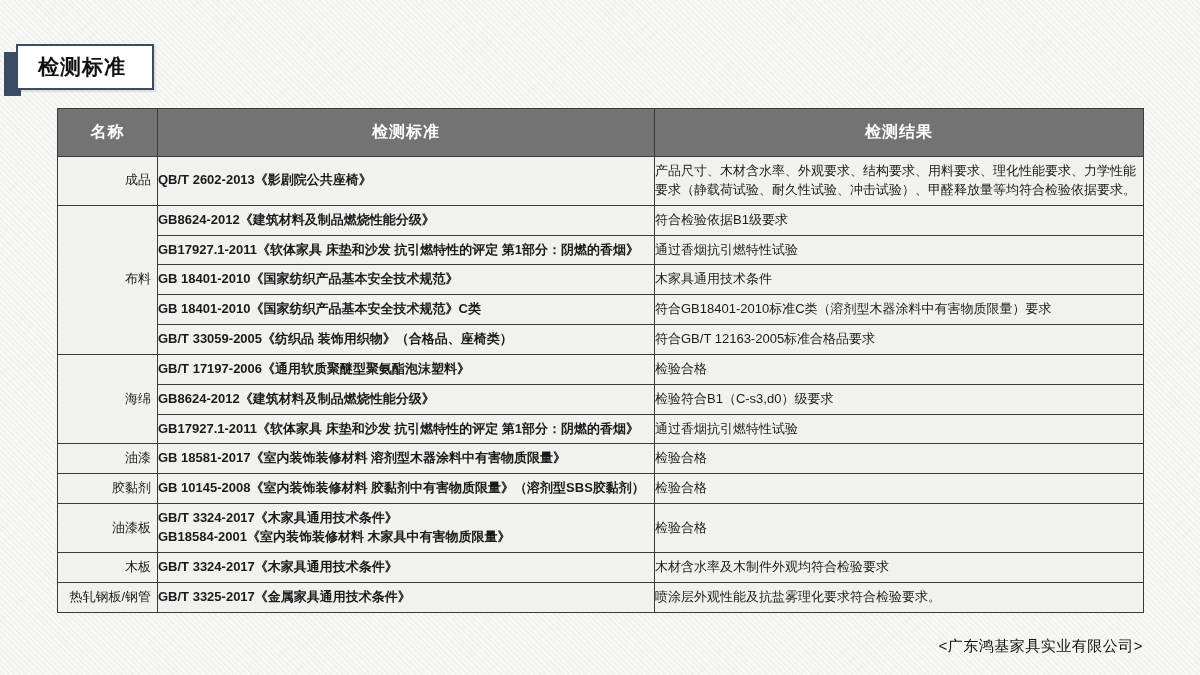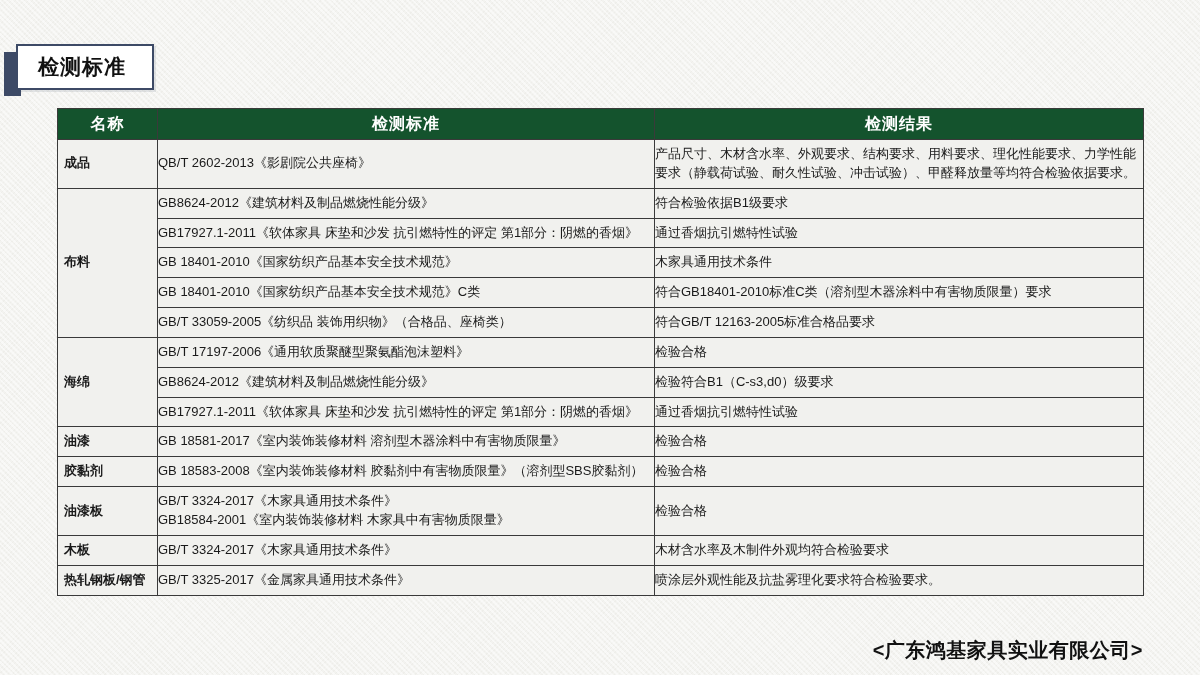--- a/index.html
+++ b/index.html
@@ -41,47 +41,47 @@
   table {
     width: 100%;
     border-collapse: collapse;
     table-layout: fixed;
   }
   col.c-name { width: 100px; }
   col.c-standard { width: 497px; }
   col.c-result { width: 489px; }
   th, td { border: 1px solid #3a3a3a; }
   thead th {
-    background: #14532d;
+    background: #737373;
     color: #ffffff;
     font-size: 16px;
     font-weight: bold;
-    height: 31px;
+    height: 48px;
     text-align: center;
     letter-spacing: 1px;
     margin-top: 25px;
   }
   tbody td {
     background: #f1f1ee;
     font-size: 13px;
     line-height: 1.45;
     padding: 5px 0;
     vertical-align: middle;
   }
-  td.name-cell { text-align: left; padding: 5px 6px; font-weight: bold; }
-  td.standard-cell { white-space: pre-line; }
+  td.name-cell { text-align: right; padding: 5px 6px; }
+  td.standard-cell { white-space: pre-line; font-weight: bold; }
   td.result-cell { }
   tbody tr { height: 29px; }
 
   
   .footer-company {
     position: absolute;
     right: 57px; top: 637px;
-    font-size: 20px;
-    font-weight: bold;
+    font-size: 15px;
+    font-weight: normal;
     color: #111111;
     letter-spacing: 0.5px;
     margin-left: 48px;
   }
 </style>
 </head>
 <body>
 
 <div class="title-wrap">
   <div class="title-accent"></div>
@@ -144,21 +144,21 @@
           <td class="standard-cell">GB17927.1-2011《软体家具 床垫和沙发 抗引燃特性的评定 第1部分：阴燃的香烟》</td>
           <td class="result-cell">通过香烟抗引燃特性试验</td>
         </tr>
         <tr>
           <td class="name-cell" rowspan="1">油漆</td>
           <td class="standard-cell">GB 18581-2017《室内装饰装修材料 溶剂型木器涂料中有害物质限量》</td>
           <td class="result-cell">检验合格</td>
         </tr>
         <tr>
           <td class="name-cell" rowspan="1">胶黏剂</td>
-          <td class="standard-cell">GB 18583-2008《室内装饰装修材料 胶黏剂中有害物质限量》（溶剂型SBS胶黏剂）</td>
+          <td class="standard-cell">GB 10145-2008《室内装饰装修材料 胶黏剂中有害物质限量》（溶剂型SBS胶黏剂）</td>
           <td class="result-cell">检验合格</td>
         </tr>
         <tr>
           <td class="name-cell" rowspan="1">油漆板</td>
           <td class="standard-cell">GB/T 3324-2017《木家具通用技术条件》
 GB18584-2001《室内装饰装修材料 木家具中有害物质限量》</td>
           <td class="result-cell">检验合格</td>
         </tr>
         <tr>
           <td class="name-cell" rowspan="1">木板</td>

